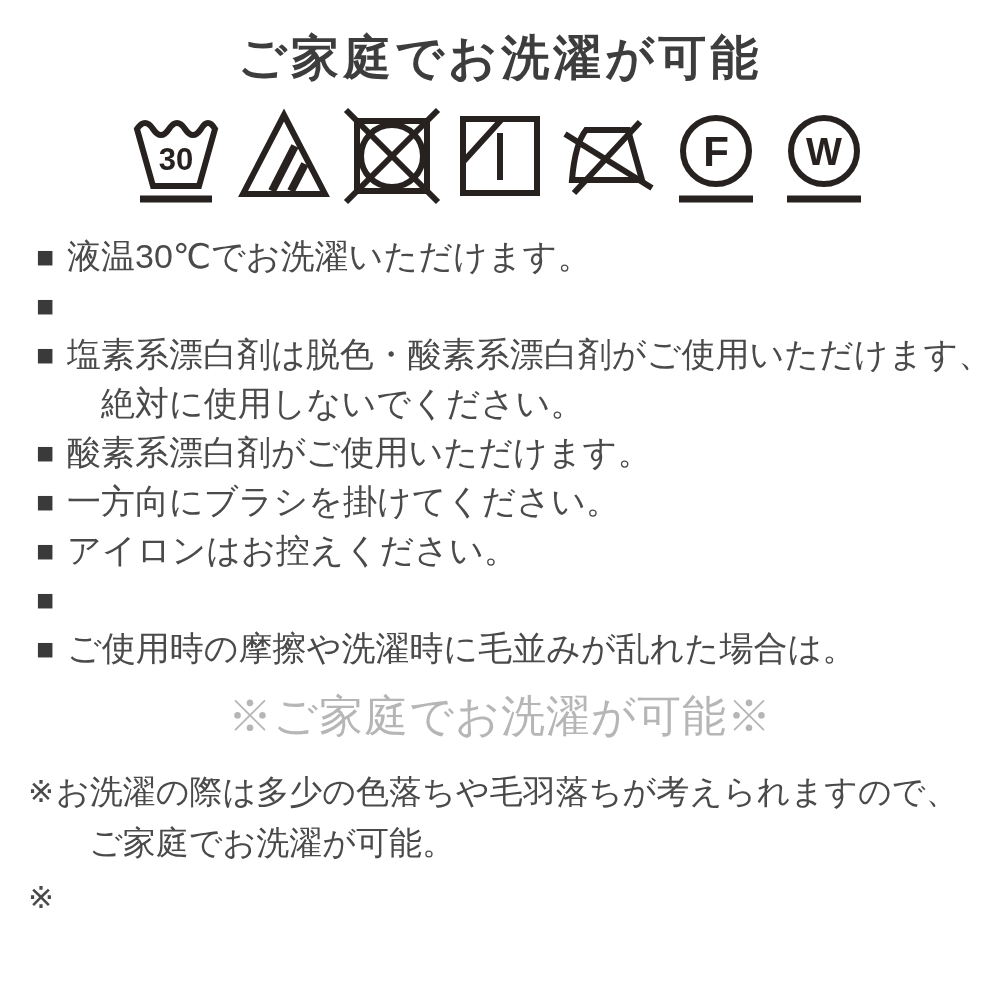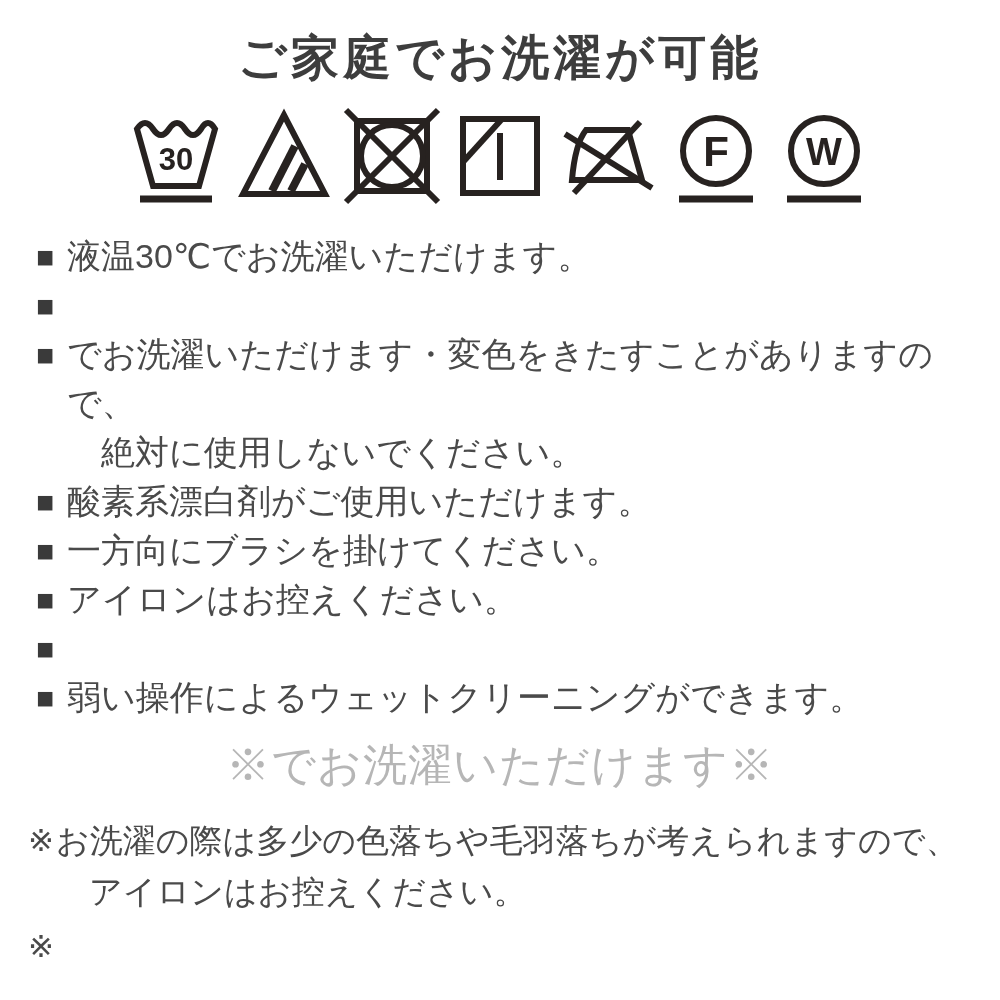--- a/index.html
+++ b/index.html
@@ -102,50 +102,50 @@
   <div class="list">
     <div class="li">
       <span class="mk">■</span>
       <span class="tx">液温30℃でお洗濯いただけます。</span>
     </div>
     <div class="li">
       <span class="mk">■</span>
     </div>
     <div class="li">
       <span class="mk">■</span>
-      <span class="tx">でお洗濯いただけます・変色をきたすことがありますので、
+      <span class="tx">塩素系漂白剤は脱色・酸素系漂白剤がご使用いただけます、
 　絶対に使用しないでください。</span>
     </div>
     <div class="li">
       <span class="mk">■</span>
       <span class="tx">酸素系漂白剤がご使用いただけます。</span>
     </div>
     <div class="li">
       <span class="mk">■</span>
       <span class="tx">一方向にブラシを掛けてください。</span>
     </div>
     <div class="li">
       <span class="mk">■</span>
       <span class="tx">アイロンはお控えください。</span>
     </div>
     <div class="li">
       <span class="mk">■</span>
     </div>
     <div class="li">
       <span class="mk">■</span>
-      <span class="tx">弱い操作によるウェットクリーニングができます。</span>
+      <span class="tx">ご使用時の摩擦や洗濯時に毛並みが乱れた場合は。</span>
     </div>
   </div>
 
-  <div class="notes-heading">※でお洗濯いただけます※</div>
+  <div class="notes-heading">※ご家庭でお洗濯が可能※</div>
 
   <div class="notes">
     <div class="note">
       <span class="mk">※</span>
       <span class="tx">お洗濯の際は多少の色落ちや毛羽落ちが考えられますので、
-　アイロンはお控えください。</span>
+　ご家庭でお洗濯が可能。</span>
     </div>
     <div class="note">
       <span class="mk">※</span>
     </div>
   </div>
 
 </div>
 
 </body></html>

